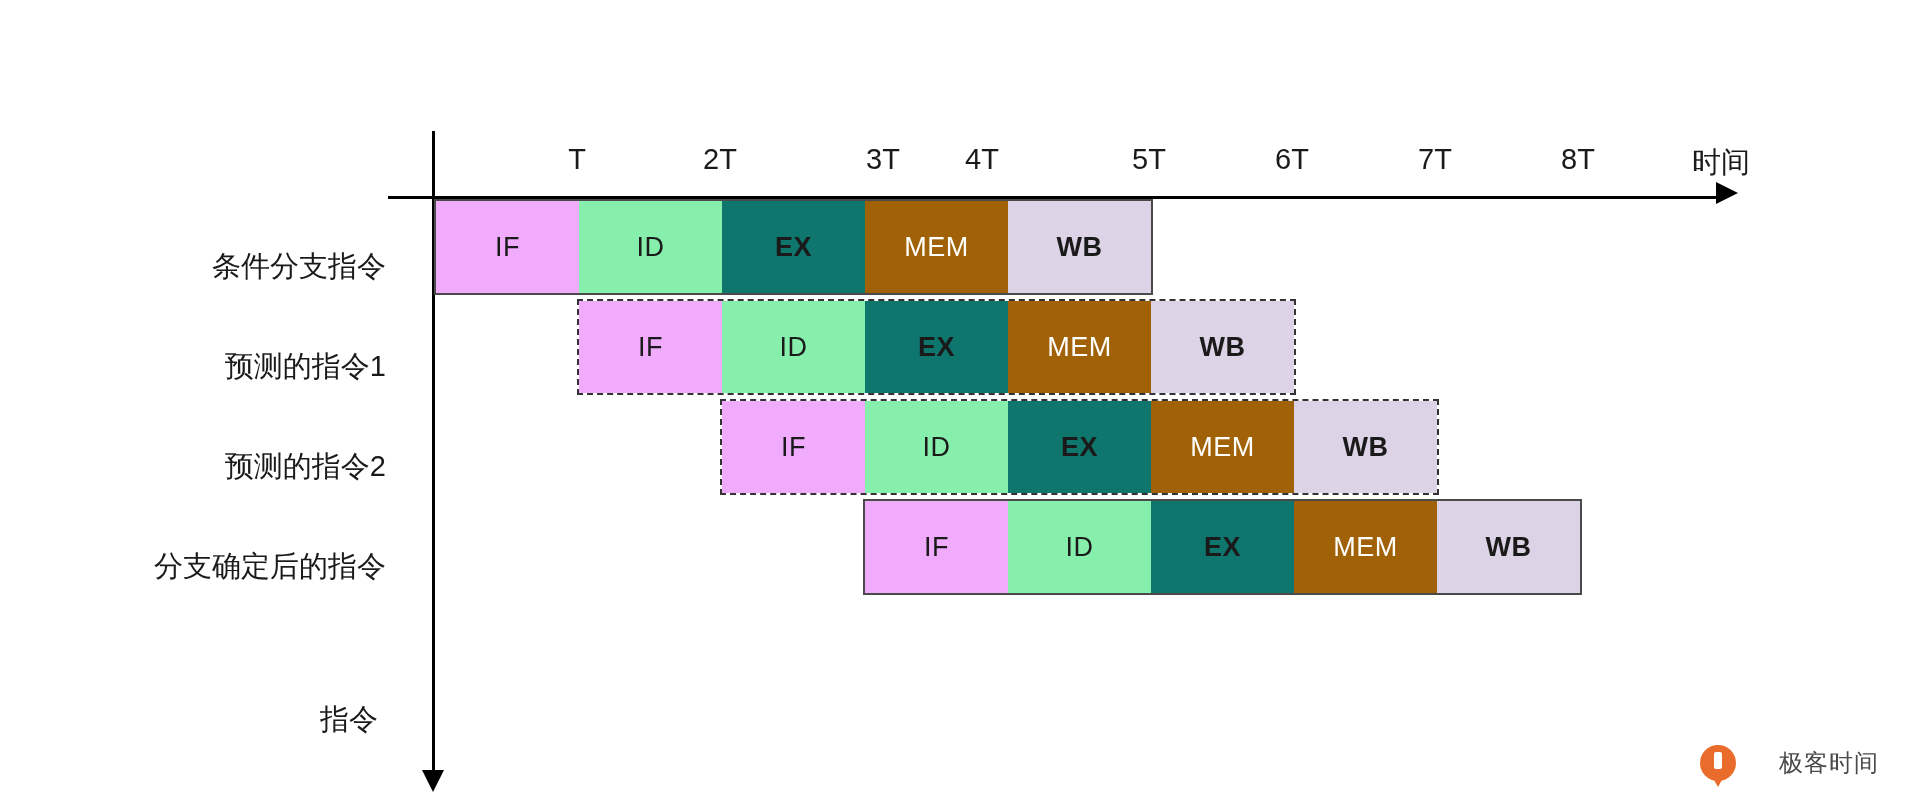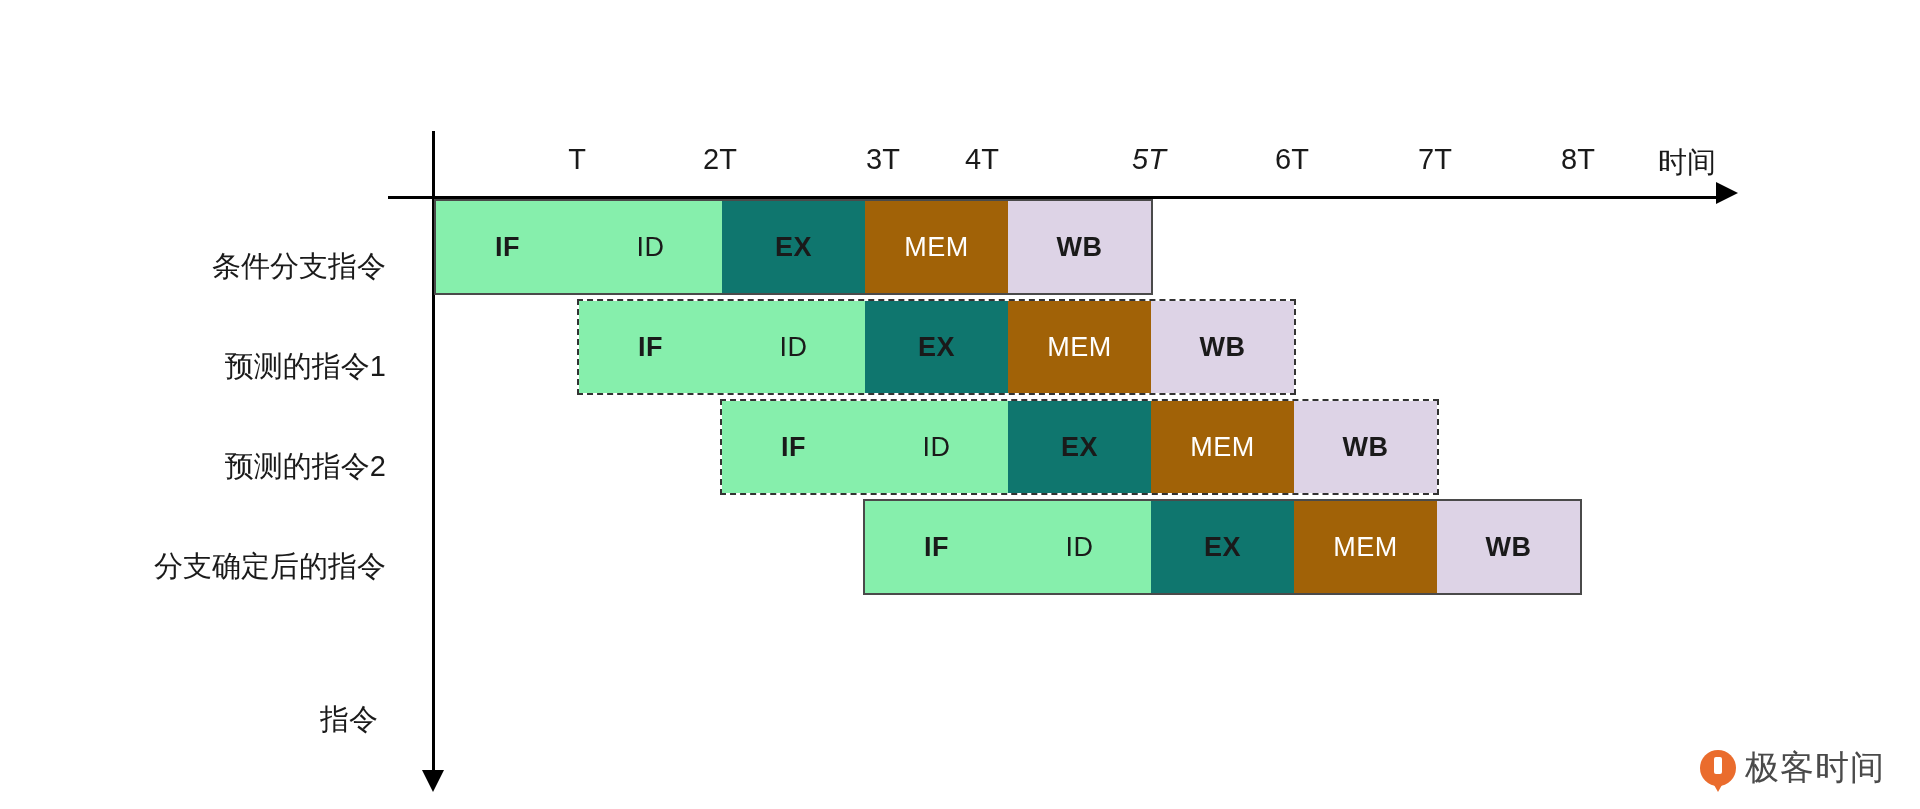--- a/index.html
+++ b/index.html
@@ -34,21 +34,21 @@
   .tick-label{
     position:absolute;top:143px;
     font-size:29px;color:#1a1a1a;
     text-align:center;width:80px;
     white-space:nowrap;
   }
   .axis-caption{
     position:absolute;
     font-size:29px;color:#1a1a1a;white-space:nowrap;
   }
-  #time-caption{left:1658px;top:143px;font-family:Liberation Serif, serif;}
+  #time-caption{left:1692px;top:143px;font-family:Liberation Serif, serif;}
   #instr-caption{left:320px;top:700px;}
 
   
   .row-label{
     position:absolute;
     right:1534px;
     font-size:29px;color:#1a1a1a;
     white-space:nowrap;
     text-align:right;
     transform:translateY(-50%);
@@ -61,21 +61,21 @@
   .pipe-row.solid{border:2px solid #4a4a4a;}
 
   .cell{
     width:143px;height:92px;
     box-sizing:border-box;
     display:flex;align-items:center;justify-content:center;
     font-size:27px;
     color:#1a1a1a;
     letter-spacing:.5px;
   }
-  .cell.IF{background:#86efac;font-weight:bold;}
+  .cell.IF{background:#f0abfc;}
   .cell.ID{background:#86efac;}
   .cell.EX{background:#0f766e;font-weight:bold;}
   .cell.MEM{background:#a16207;color:#ffffff;}
   .cell.WB{background:#ddd3e6;font-weight:bold;}
 
   
   #watermark{
     position:absolute;left:1700px;top:745px;
     display:flex;align-items:center;gap:9px;
   }
@@ -86,39 +86,39 @@
   #wm-logo::after{
     content:"";position:absolute;left:14px;top:7px;
     width:8px;height:17px;background:#fff;border-radius:2px;
   }
   #wm-logo::before{
     content:"";position:absolute;left:9px;top:26px;
     width:18px;height:16px;background:#ea6c2d;
     clip-path:polygon(0 0,100% 0,50% 100%);
   }
   #wm-text{
-    font-size:34px;color:#4a4a4a;letter-spacing:1px;white-space:nowrap;
+    font-size:24px;color:#4a4a4a;letter-spacing:1px;white-space:nowrap;margin-left:34px;
   }
 </style>
 </head>
 <body>
 
 <div id="stage">
 
   <div class="axis-line y-axis"></div>
   <div class="axis-line x-axis"></div>
   <div class="arrow-right"></div>
   <div class="arrow-down"></div>
 
   <div id="ticks">
       <div class="tick-label" style="left: 537px;">T</div>
       <div class="tick-label" style="left: 680px;">2T</div>
       <div class="tick-label" style="left: 843px;">3T</div>
       <div class="tick-label" style="left: 942px;">4T</div>
-      <div class="tick-label" style="left: 1109px; font-style: italic;">5T</div>
+      <div class="tick-label" style="left: 1109px;">5T</div>
       <div class="tick-label" style="left: 1252px;">6T</div>
       <div class="tick-label" style="left: 1395px;">7T</div>
       <div class="tick-label" style="left: 1538px;">8T</div>
     </div>
 
   <div class="axis-caption" id="time-caption">时间</div>
 
   <div class="axis-caption" id="instr-caption">指令</div>
 
   <div id="rows">

